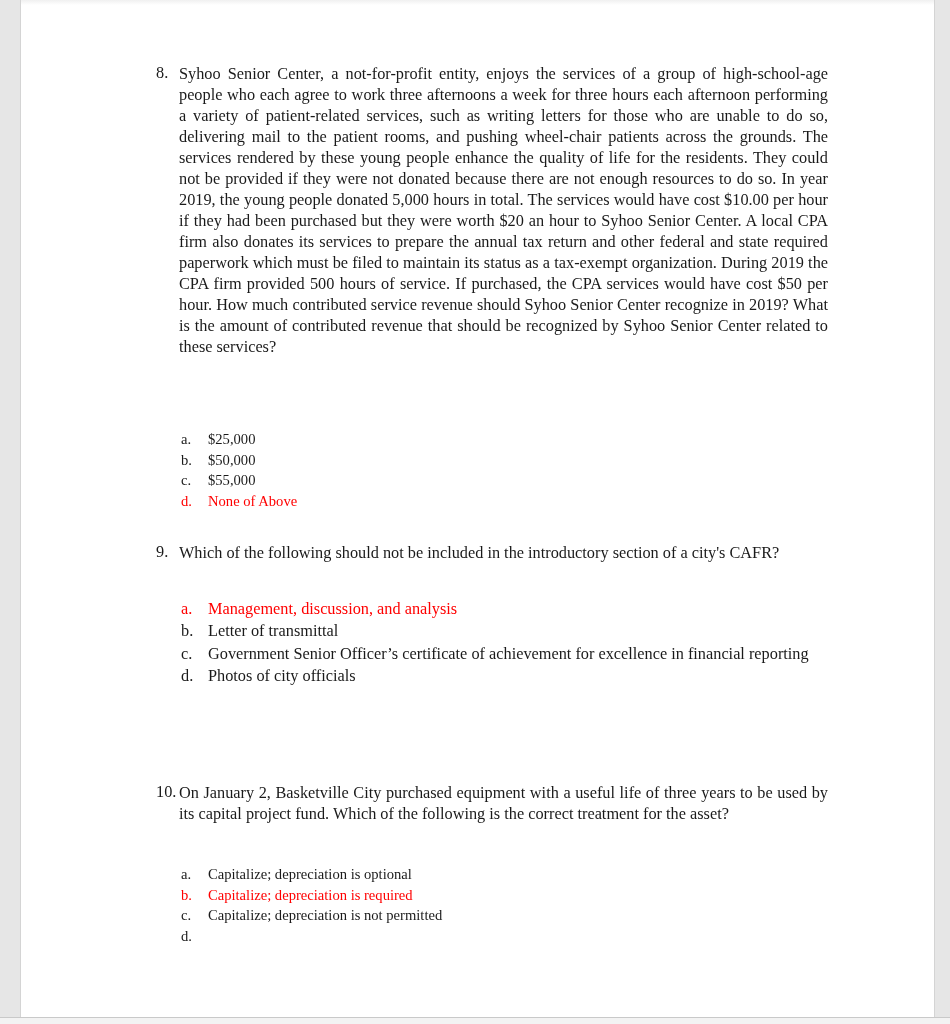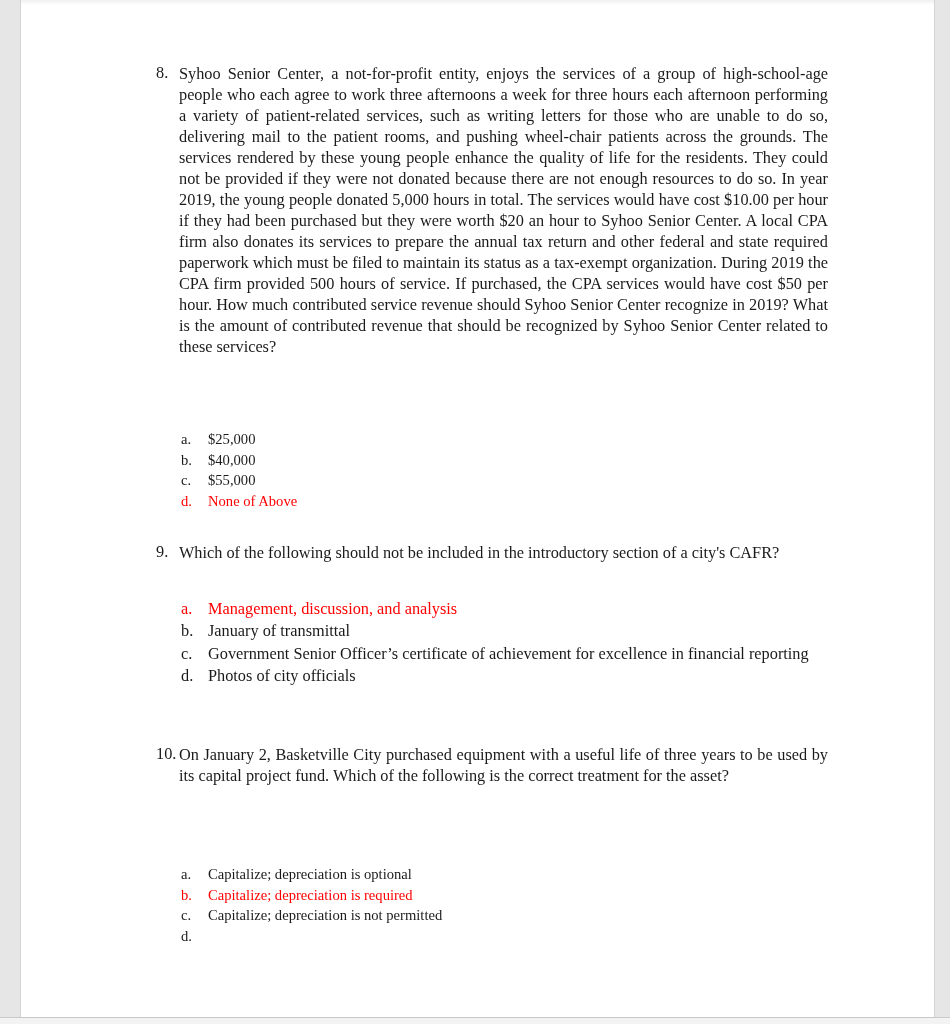--- a/index.html
+++ b/index.html
@@ -53,21 +53,21 @@
       left: 0;
       top: 0;
     }
     .q-text {
       margin-left: 23px;
       text-align: justify;
       line-height: 21px;
     }
     .q8 { top: 63px; }
     .q9 { top: 542px; }
-    .q10 { top: 744px; }
+    .q10 { top: 782px; }
 
     .options {
       position: absolute;
       left: 181px;
       width: 650px;
       margin: 0;
       padding: 0;
       list-style: none;
     }
     .options li {
@@ -104,21 +104,21 @@
   <span class="q-num">8.</span>
   <div class="q-text">Syhoo Senior Center, a not-for-profit entity, enjoys the services of a group of high-school-age people who each agree to work three afternoons a week for three hours each afternoon performing a variety of patient-related services, such as writing letters for those who are unable to do so, delivering mail to the patient rooms, and pushing wheel-chair patients across the grounds. The services rendered by these young people enhance the quality of life for the residents. They could not be provided if they were not donated because there are not enough resources to do so. In year 2019, the young people donated 5,000 hours in total. The services would have cost $10.00 per hour if they had been purchased but they were worth $20 an hour to Syhoo Senior Center. A local CPA firm also donates its services to prepare the annual tax return and other federal and state required paperwork which must be filed to maintain its status as a tax-exempt organization. During 2019 the CPA firm provided 500 hours of service. If purchased, the CPA services would have cost $50 per hour. How much contributed service revenue should Syhoo Senior Center recognize in 2019? What is the amount of contributed revenue that should be recognized by Syhoo Senior Center related to these services?</div>
 </div>
 <ul class="options small opt8">
   <li>
     <span class="opt-letter">a.</span>
     <span>$25,000</span>
   </li>
   <li>
     <span class="opt-letter">b.</span>
-    <span>$40,000</span>
+    <span>$50,000</span>
   </li>
   <li>
     <span class="opt-letter">c.</span>
     <span>$55,000</span>
   </li>
   <li class="correct">
     <span class="opt-letter">d.</span>
     <span>None of Above</span>
   </li>
 </ul>
@@ -127,21 +127,21 @@
   <span class="q-num">9.</span>
   <div class="q-text">Which of the following should not be included in the introductory section of a city's CAFR?</div>
 </div>
 <ul class="options large opt9">
   <li class="correct">
     <span class="opt-letter">a.</span>
     <span>Management, discussion, and analysis</span>
   </li>
   <li>
     <span class="opt-letter">b.</span>
-    <span>January of transmittal</span>
+    <span>Letter of transmittal</span>
   </li>
   <li>
     <span class="opt-letter">c.</span>
     <span>Government Senior Officer’s certificate of achievement for excellence in financial reporting</span>
   </li>
   <li>
     <span class="opt-letter">d.</span>
     <span>Photos of city officials</span>
   </li>
 </ul>

